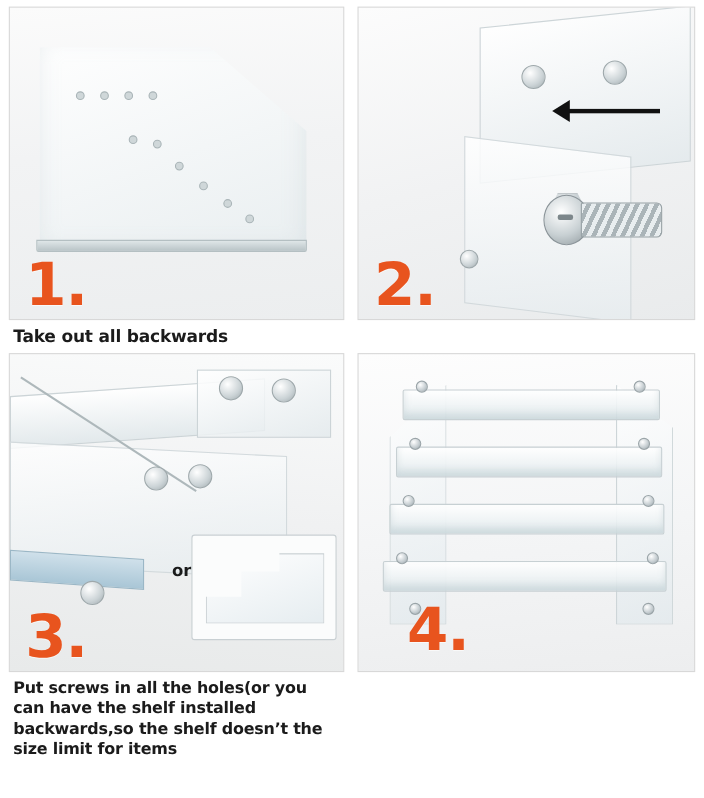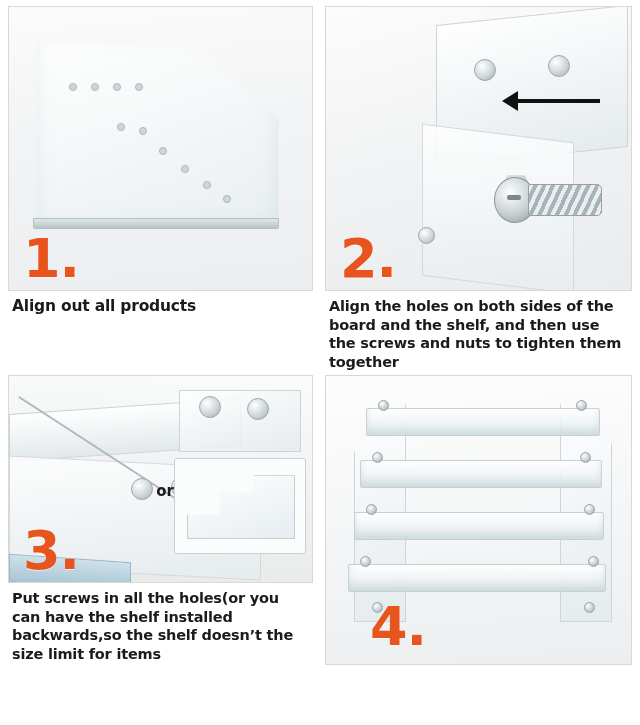--- a/index.html
+++ b/index.html
@@ -38,21 +38,21 @@
     width: 100%;
     border: 1px solid #d8d8d8;
     box-sizing: border-box;
     overflow: hidden;
     background: #f7f8f8;
   }
   .photo.p1 { height: 285px; background:
       linear-gradient(175deg,#fbfbfb 0%,#f2f3f4 45%,#eceeef 100%); }
   .photo.p2 { height: 285px; background:
       linear-gradient(165deg,#fcfcfc 0%,#f1f2f3 50%,#e9ebec 100%); }
-  .photo.p3 { height: 208px; background:
+  .photo.p3 { height: 290px; background:
       linear-gradient(185deg,#fafbfb 0%,#f0f1f2 50%,#e8eaea 100%); }
   .photo.p4 { height: 290px; background:
       linear-gradient(175deg,#fdfdfd 0%,#f4f5f6 55%,#edeeef 100%); }
 
   .step-num {
     position: absolute;
     left: 14px;
     bottom: 4px;
     font-family: "DejaVu Sans", sans-serif;
     font-weight: bold;
@@ -325,41 +325,40 @@
           <div class="hole" style="left:86px;  top:92px;"></div>
           <div class="hole" style="left:108px; top:96px;"></div>
           <div class="hole" style="left:128px; top:116px;"></div>
           <div class="hole" style="left:150px; top:134px;"></div>
           <div class="hole" style="left:172px; top:150px;"></div>
           <div class="hole" style="left:192px; top:164px;"></div>
           <div class="edge"></div>
         </div>
         <div class="step-num">1.</div>
       </div>
-      <div class="caption">Align out all products</div>
+      <div class="caption">Take out all backwards</div>
     </div>
 
     <div class="panel">
       <div class="photo p2">
         <div class="corner-box"></div>
         <div class="corner-box2"></div>
         <div class="knob" style="left:148px; top:52px;"></div>
         <div class="knob" style="left:222px; top:48px;"></div>
         <div class="knob small" style="left:92px; top:220px;"></div>
         <div class="arrow-line"></div>
         <div class="arrow-head"></div>
         <div class="screw">
           <div class="nut"></div>
           <div class="head"></div>
           <div class="slot"></div>
           <div class="shaft"></div>
         </div>
         <div class="step-num">2.</div>
       </div>
-      <div class="caption small">Align the holes on both sides of the board and the shelf, and then use the screws and nuts to tighten them together</div>
     </div>
 
     <div class="panel">
       <div class="photo p3">
         <div class="p3-shelf"></div>
         <div class="p3-side"></div>
         <div class="p3-front"></div>
         <div class="p3-diag"></div>
         <div class="p3-blue"></div>
         <div class="knob" style="left:190px; top:20px;"></div>

